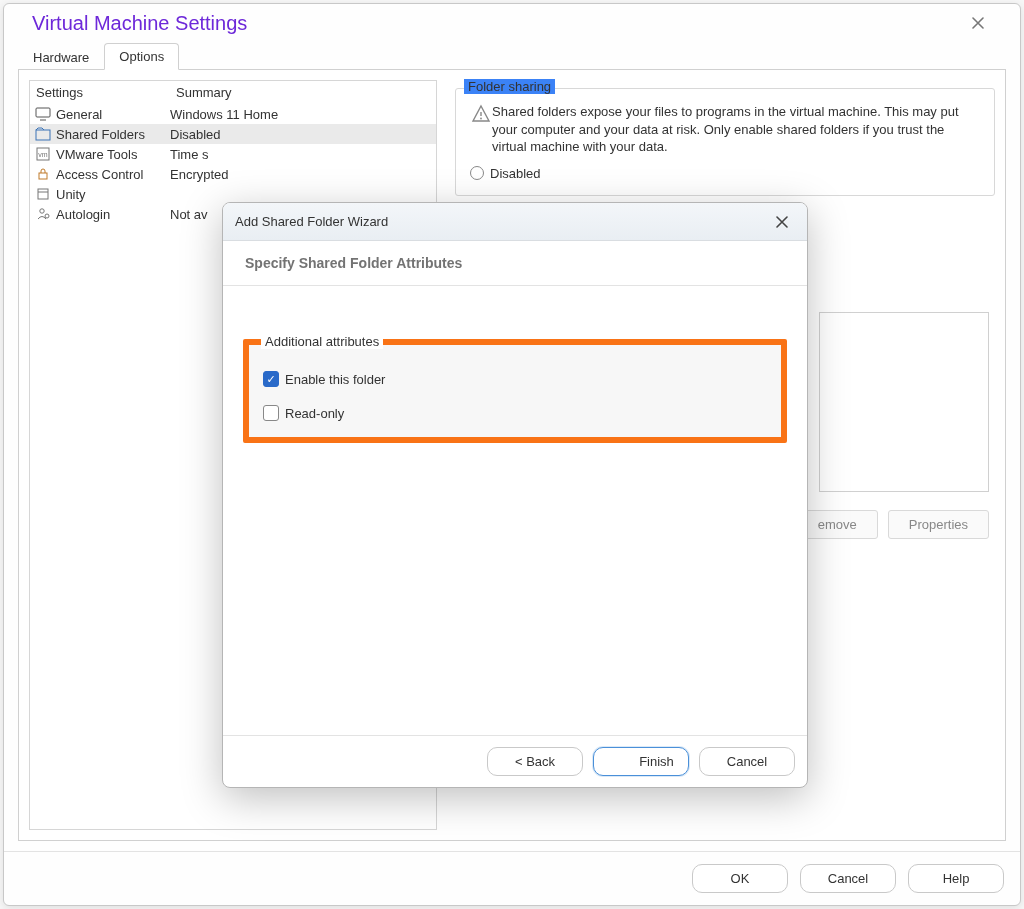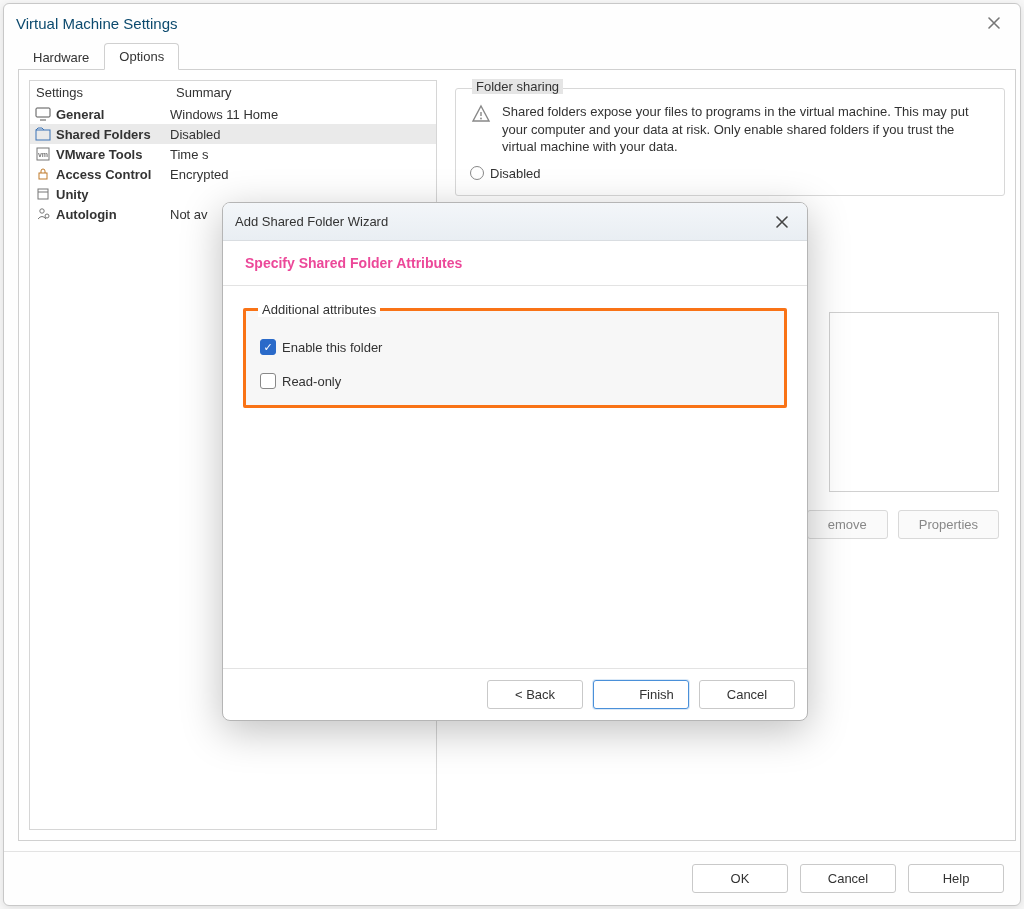--- a/index.html
+++ b/index.html
@@ -24,34 +24,34 @@
     border: 1px solid #c8c8c8;
     border-radius: 6px;
     box-shadow: 0 2px 8px rgba(0,0,0,.1);
     display: flex;
     flex-direction: column;
   }
   .vm-titlebar {
     height: 38px;
     display: flex;
     align-items: center;
-    padding: 0 12px;
-    color: #0c4a6e;
-    font-size: 15px;
+    padding: 0 28px;
+    color: #6d28d9;
+    font-size: 20px;
   }
   .vm-titlebar .spacer { flex: 1; }
   .vm-close {
     width: 28px; height: 28px;
     display: flex; align-items: center; justify-content: center;
     color: #888; cursor: pointer;
     font-size: 14px;
   }
   .vm-body {
     flex: 1;
-    padding: 0 4px 10px 14px;
+    padding: 0 14px 10px 14px;
     display: flex;
     flex-direction: column;
   }
   .tabstrip {
     display: flex;
     height: 28px;
     align-items: flex-end;
     border-bottom: 1px solid #d0d0d0;
   }
   .tab {
@@ -100,44 +100,43 @@
     padding: 2px 4px;
     cursor: pointer;
   }
   .list-row.selected { background: #eaeaea; }
   .li-icon {
     width: 18px; height: 16px;
     margin-right: 4px;
     display: inline-flex;
     align-items: center; justify-content: center;
   }
-  .list-row .col1 { width: 136px; display:flex; align-items:flex-end; overflow:hidden; white-space:nowrap;font-weight:bold;}
+  .list-row .col1 { width: 136px; display:flex; align-items:flex-end; overflow:hidden; white-space:nowrap;}
   .list-row .col2 { flex: 1; color:#333; overflow:hidden; white-space:nowrap;}
 
   
   .right-panel {
     flex: 1;
     position: relative;
   }
   .groupbox {
     border: 1px solid #d8d8d8;
     border-radius: 3px;
     padding: 14px 14px;
     position: relative;
     margin-top: 8px;
   }
   .groupbox .legend {
     position: absolute;
     top: -10px; left: 8px;
-    background: #e5e5e5;
+    background: #3b82f6;
     padding: 0 4px;
     color: #333;
-    margin-left: 8px;
-  }
-  .warn-row { display:flex; gap:10px; }
+  }
+  .warn-row { display:flex; gap:0; }
   .warn-icon {
     width: 22px; height: 22px; flex-shrink:0;
     display:flex; align-items:center; justify-content:center;
   }
   .warn-text { line-height: 1.35; }
   .radio {
     display:flex; align-items:center; gap:6px; margin-top:10px;
   }
   .radio .bullet {
     width:14px; height:14px; border:1px solid #888; border-radius:50%;
@@ -160,34 +159,34 @@
     align-items: center;
     justify-content: flex-end;
     gap: 12px;
     padding: 10px 16px;
   }
   .btn {
     min-width: 96px;
     padding: 6px 0;
     text-align: center;
     border: 1px solid #c9c9c9;
-    border-radius: 3px;
+    border-radius: 10px;
     background: #fff;
     cursor: pointer;
   }
   .btn.primary {
     border-color: #4a90d9;
     box-shadow: 0 0 0 1px rgba(74,144,217,.2);
   }
 
   
   .wizard {
     position: absolute;
     left: 222px; top: 202px;
-    width: 586px; height: 519px;
+    width: 586px; height: 586px;
     background: #fff;
     border: 1px solid #b5b5b5;
     border-radius: 8px;
     box-shadow: 0 10px 40px rgba(0,0,0,.25);
     display: flex;
     flex-direction: column;
     overflow: hidden;
   }
   .wiz-titlebar {
     height: 38px;
@@ -200,31 +199,32 @@
   .wiz-titlebar .spacer { flex:1; }
   .wiz-close {
     width: 26px; height: 26px;
     display:flex; align-items:center; justify-content:center;
     color:#555; cursor:pointer;
   }
   .wiz-header {
     padding: 14px 22px 14px 22px;
     border-bottom: 1px solid #e3e3e3;
   }
-  .wiz-header .h1 { font-weight: 600; font-size: 14px; color:#ec4899;}
+  .wiz-header .h1 { font-weight: 600; font-size: 14px; color:#737373;}
   .wiz-header .h2 { padding-left: 34px; color:#333; margin-top:4px;}
   .wiz-body {
     flex:1;
     padding: 16px 18px;
   }
   fieldset.attrs {
-    border: 3px solid #f97316;
+    border: 6px solid #f97316;
     border-radius: 2px;
     background: #f7f7f7;
     padding: 12px 12px 16px 12px;
+    margin-top: 32px;
   }
   fieldset.attrs legend {
     padding: 0 4px;
     background: #fff;
     color:#333;
   }
   .cb-row {
     display:flex; align-items:center; gap:6px;
     margin: 10px 0 0 2px;
   }

